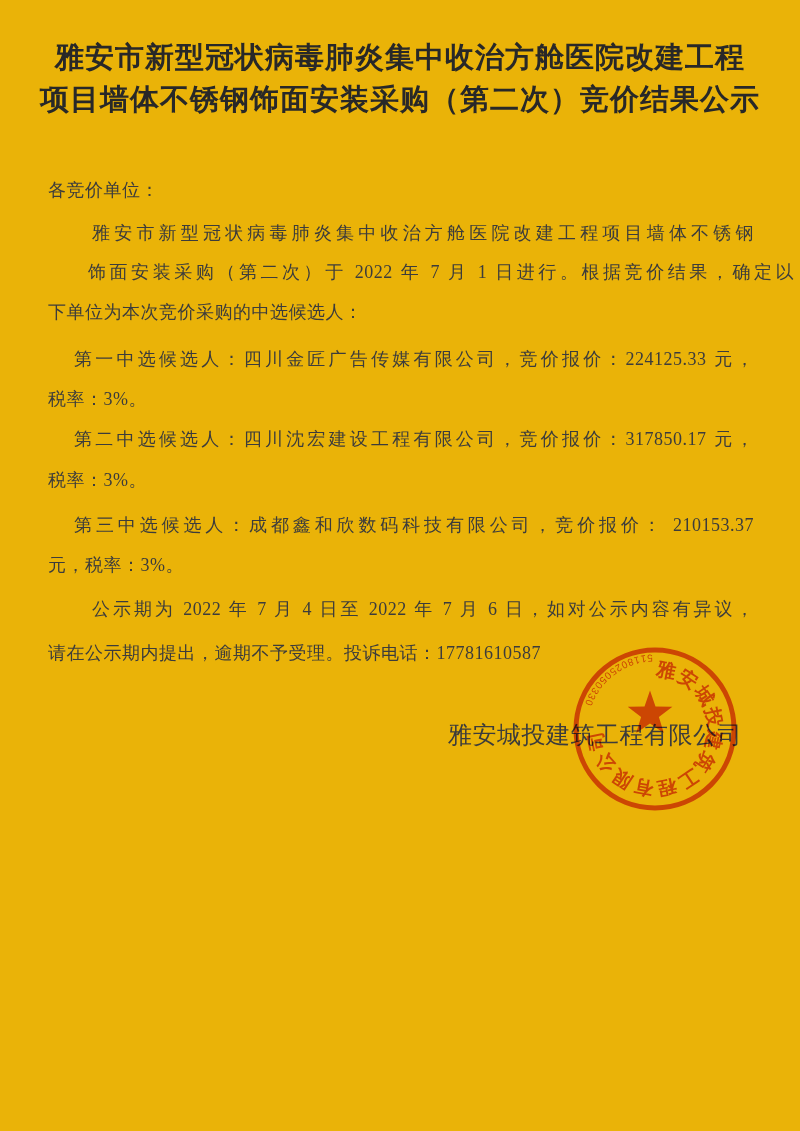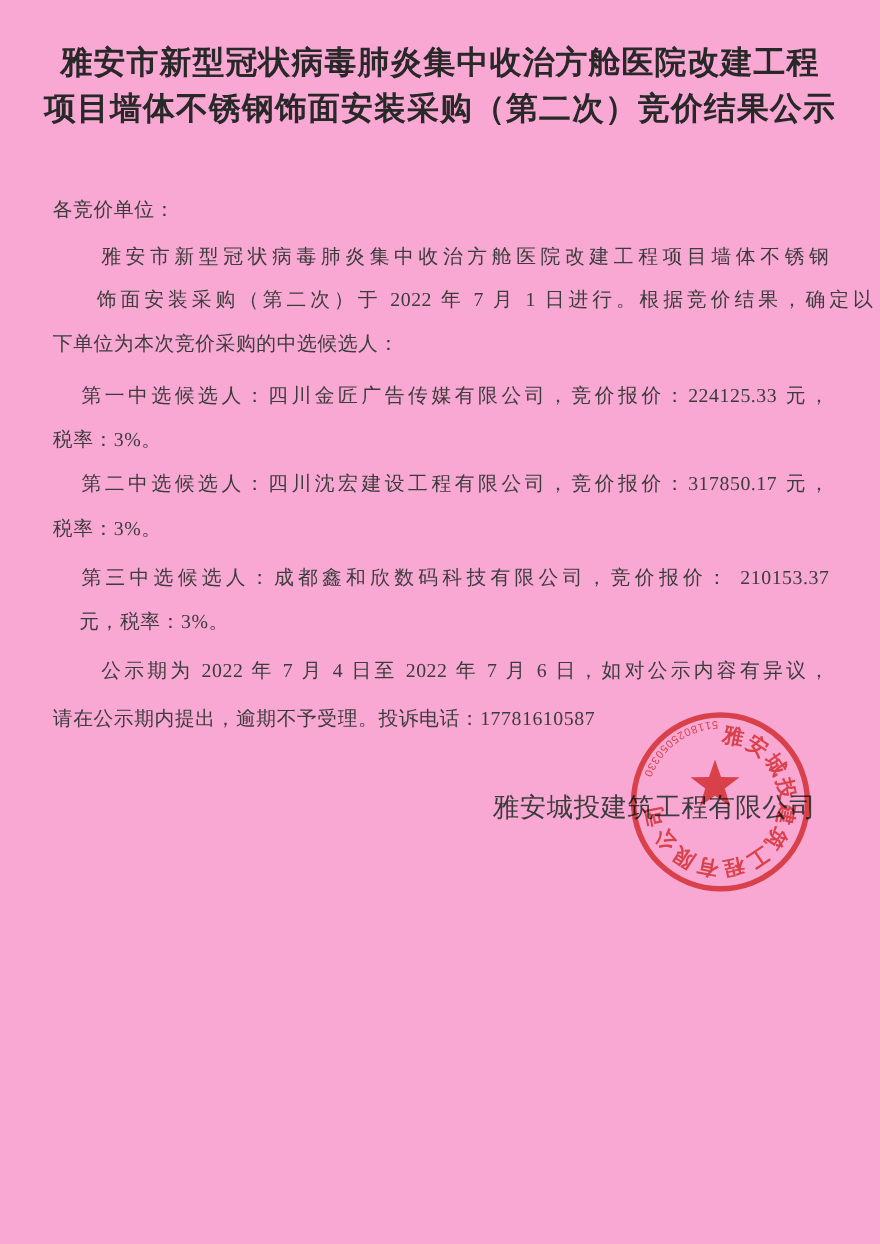--- a/index.html
+++ b/index.html
@@ -1,20 +1,20 @@
 <!DOCTYPE html>
 <html><head>
 <meta charset="utf-8">
 <style>
   html,body{margin:0;padding:0;background:#e8e8e8;}
   .page{
     position:relative;
     width:800px;height:1131px;
     margin:0 auto;
-    background:#f9a8d4;
+    background:#eab308;
     overflow:hidden;
     font-family:"Liberation Serif","DejaVu Serif",serif;
   }
   .title{
     position:absolute;top:36px;left:0;width:100%;
     margin:0;text-align:center;
     font-family:"Liberation Sans","DejaVu Sans",sans-serif;
     font-weight:800;
     font-size:29px;line-height:42px;
     letter-spacing:1px;
@@ -63,21 +63,21 @@
   <div id="body-lines">
       <div class="bodyline" style="top: 175px;">各竞价单位：</div>
       <div class="bodyline fill ind2" style="top: 218px;">雅安市新型冠状病毒肺炎集中收治方舱医院改建工程项目墙体不锈钢</div>
       <div class="bodyline fill" style="top: 257px; margin-left: 40px;">饰面安装采购（第二次）于 2022 年 7 月 1 日进行。根据竞价结果，确定以</div>
       <div class="bodyline" style="top: 297px;">下单位为本次竞价采购的中选候选人：</div>
       <div class="bodyline fill ind1" style="top: 344px;">第一中选候选人：四川金匠广告传媒有限公司，竞价报价：224125.33 元，</div>
       <div class="bodyline" style="top: 384px;">税率：3%。</div>
       <div class="bodyline fill ind1" style="top: 424px;">第二中选候选人：四川沈宏建设工程有限公司，竞价报价：317850.17 元，</div>
       <div class="bodyline" style="top: 465px;">税率：3%。</div>
       <div class="bodyline fill ind1" style="top: 510px;">第三中选候选人：成都鑫和欣数码科技有限公司，竞价报价： 210153.37</div>
-      <div class="bodyline" style="top: 550px; margin-left: 24px;">元，税率：3%。</div>
+      <div class="bodyline" style="top: 550px;">元，税率：3%。</div>
       <div class="bodyline fill ind2" style="top: 594px;">公示期为 2022 年 7 月 4 日至 2022 年 7 月 6 日，如对公示内容有异议，</div>
       <div class="bodyline" style="top: 638px;">请在公示期内提出，逾期不予受理。投诉电话：17781610587</div>
     </div>
 
   <div class="sig company">雅安城投建筑工程有限公司</div>
 
   <svg class="seal" id="seal-svg" viewBox="0 0 204 204" aria-hidden="true">
     <circle id="seal-ring" cx="102" cy="102" r="79" fill="none" stroke-width="5" stroke="#dc5247"></circle>
     <polygon id="seal-star" points="97,63.5 102.5,79.4 119.4,79.7 105.9,89.9 110.8,106 97,96.4 83.2,106 88.1,89.9 74.7,79.7 91.5,79.4" fill="#dc5247"></polygon>
     <g id="seal-name-arc">

